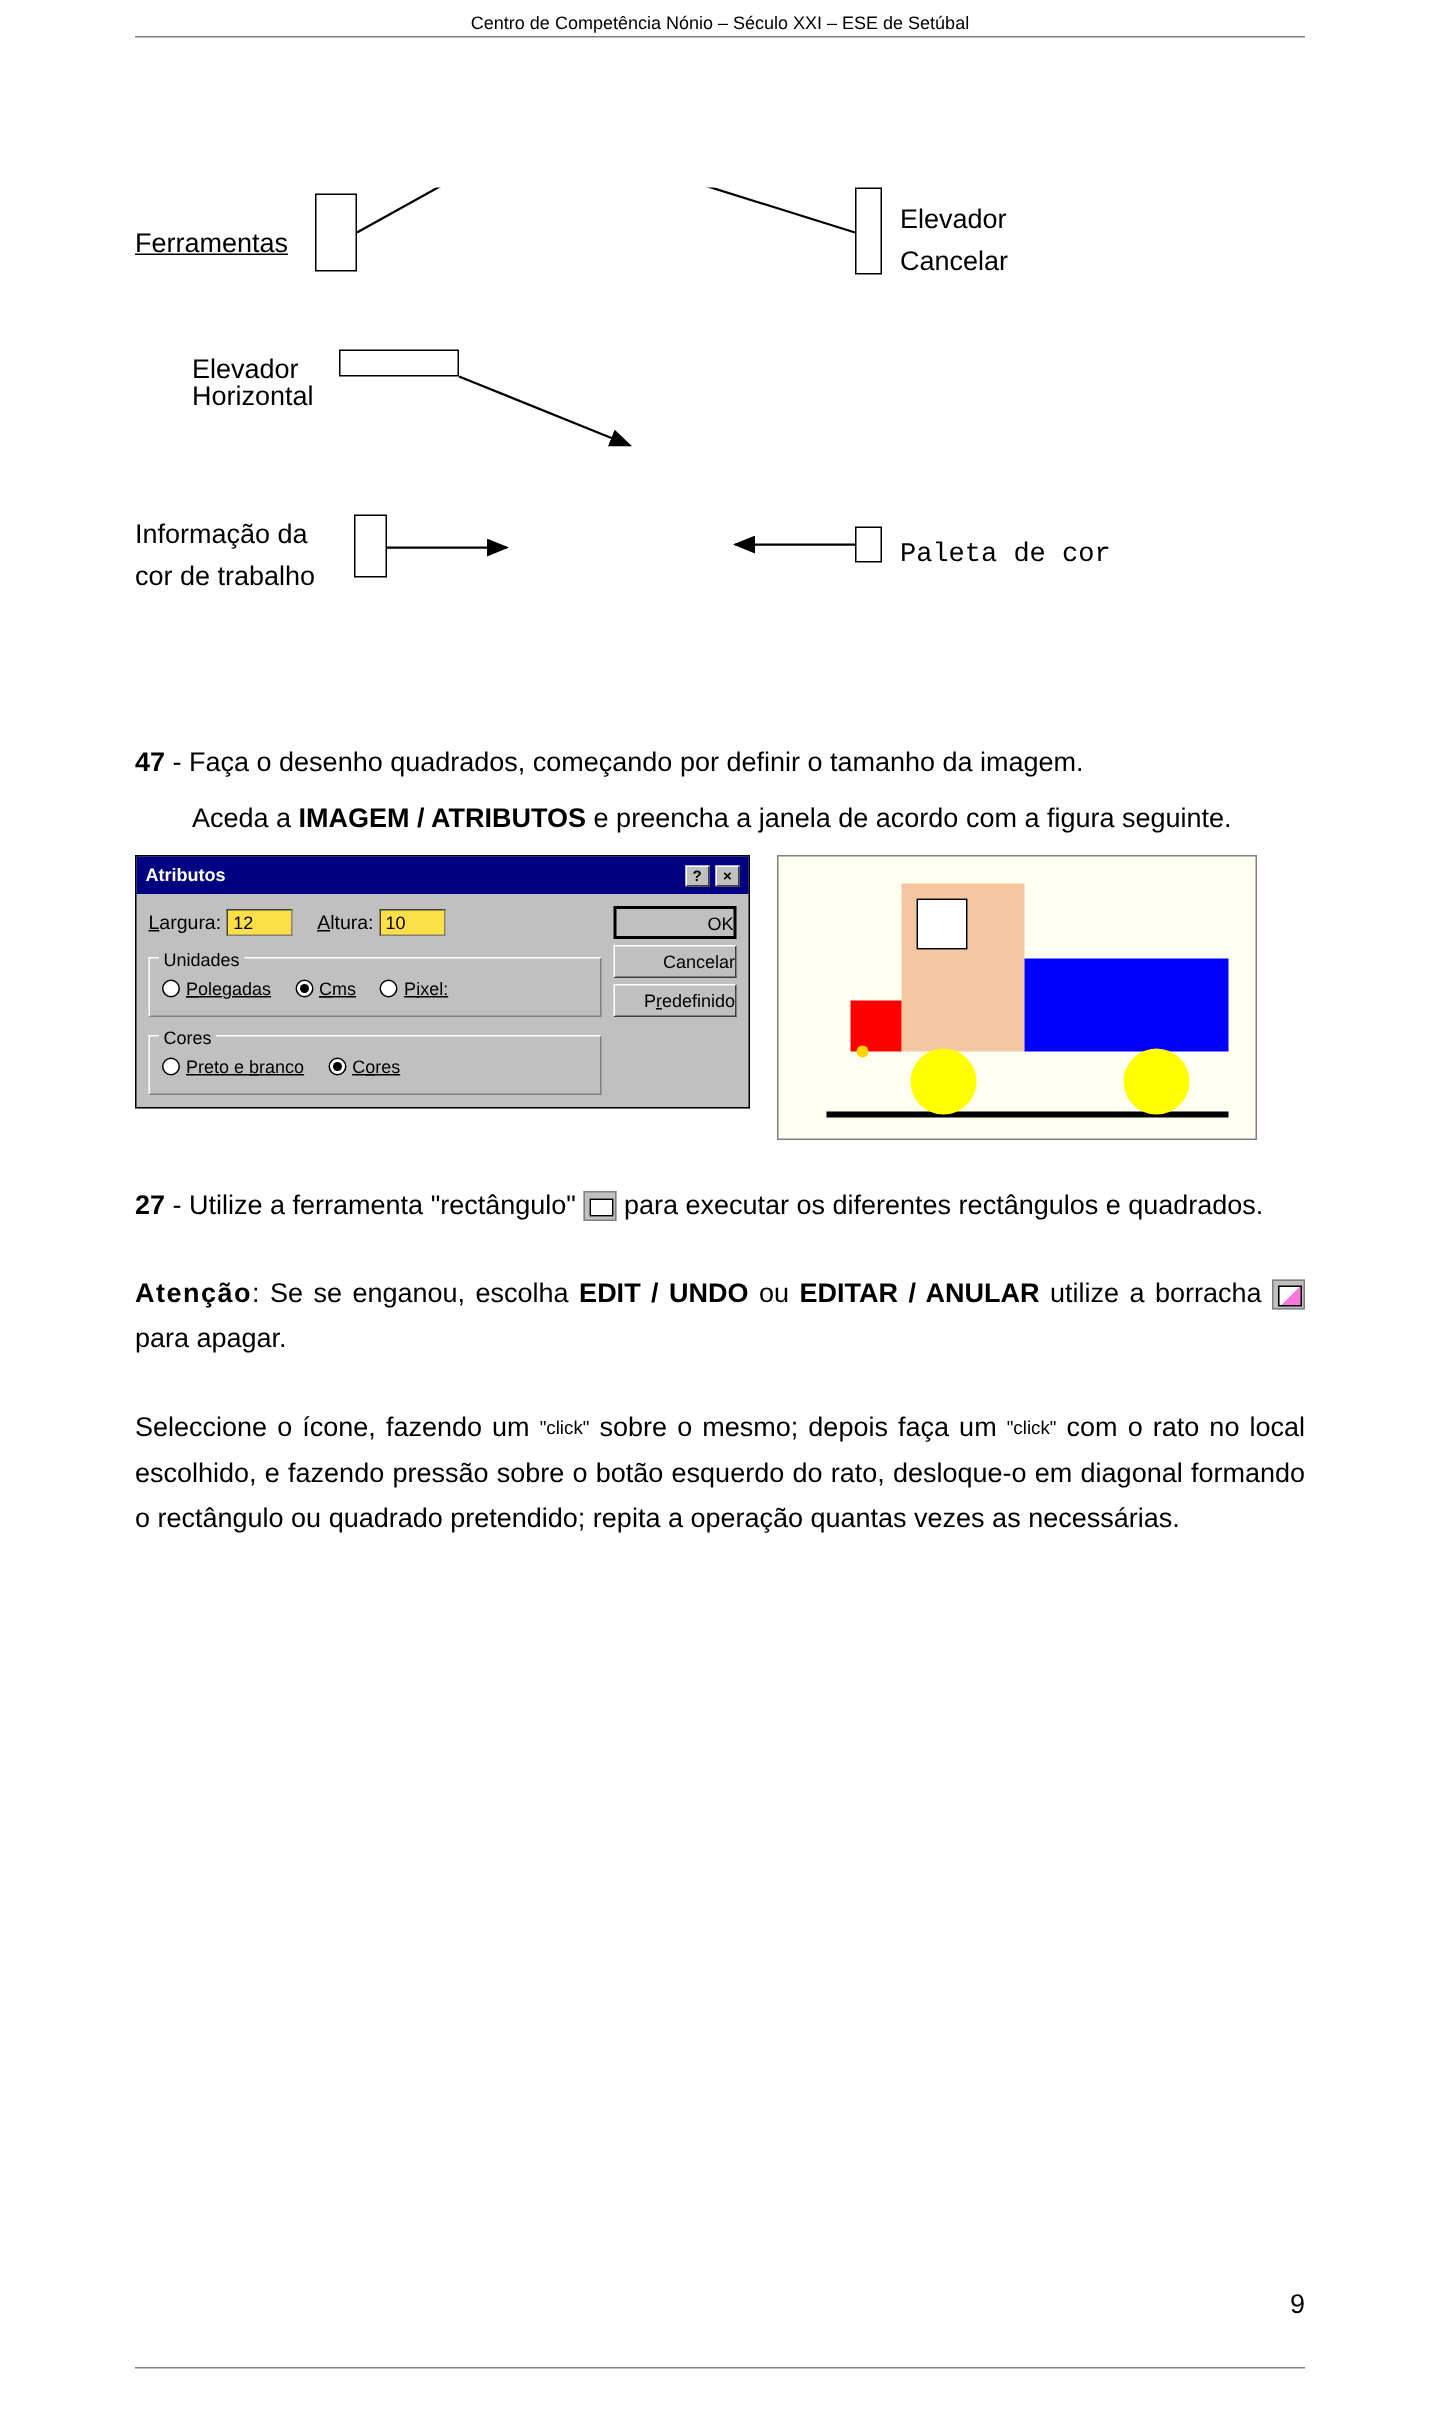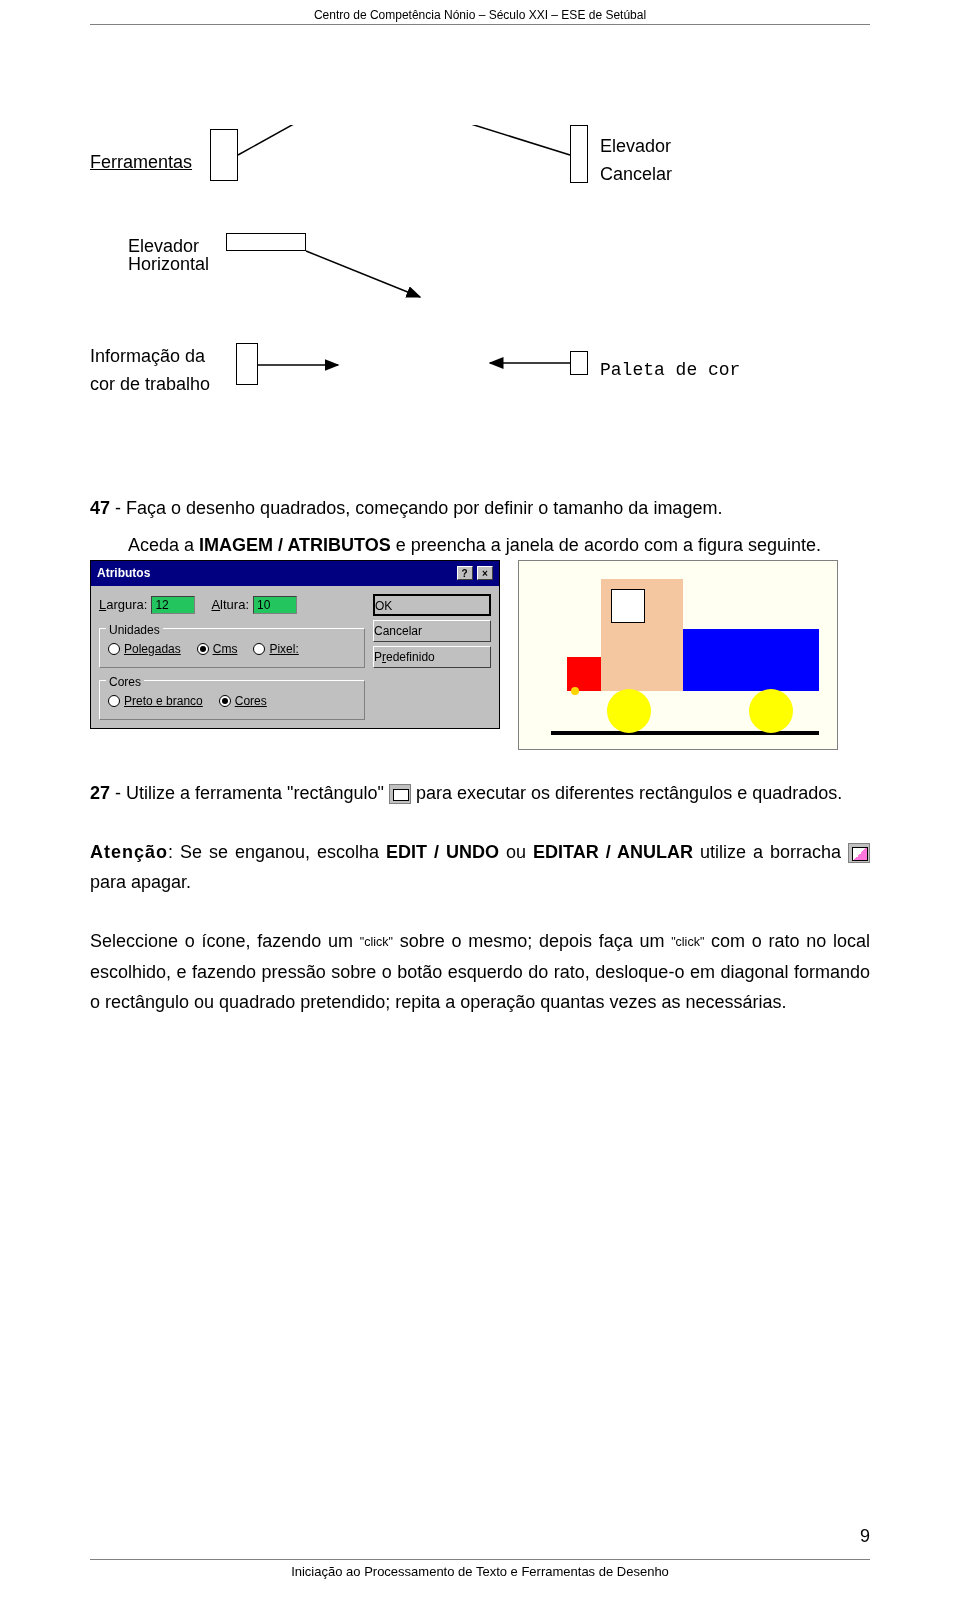--- a/index.html
+++ b/index.html
@@ -44,21 +44,21 @@
     border: 1px solid #000;
     background: #fff;
   }
   svg.arrows {
     position: absolute;
     top: 0; left: 0;
     width: 780px; height: 340px;
     pointer-events: none;
   }
   
-  .row2 { display: flex; gap: 18px; align-items: flex-start; }
+  .row2 { display: flex; gap: 18px; margin-top: 10px; align-items: flex-start; }
   .dialog {
     width: 410px;
     border: 1px solid #000;
     background: #c0c0c0;
     font-family: "MS Sans Serif", Arial, sans-serif;
     font-size: 13px;
   }
   .titlebar {
     background: #000080;
     color: #fff;
@@ -83,21 +83,21 @@
     font-weight: bold;
   }
   .dlgbody { padding: 8px; display: flex; gap: 8px; }
   .dlgleft { flex: 1; }
   .fld { display: inline-flex; align-items: center; gap: 4px; }
   .fld input {
     width: 44px; height: 18px;
     border: 1px solid #808080;
     border-top-color: #404040;
     border-left-color: #404040;
-    background:#22c55e;
+    background:#fde047;
     font-size: 12px;
     padding: 0 3px;
   }
   .group {
     border: 1px solid #808080;
     border-top-color: #fff;
     border-left-color: #fff;
     position: relative;
     margin-top: 12px;
     padding: 10px 8px 8px;
@@ -116,27 +116,27 @@
   .radio .dot {
     width:12px;height:12px;border:1px solid #000;border-radius:50%;
     background:#fff;display:inline-block;position:relative;
   }
   .radio.sel .dot::after{
     content:"";position:absolute;top:2px;left:2px;width:6px;height:6px;
     border-radius:50%;background:#000;
   }
   .dlgright { display:flex; flex-direction:column; gap:4px;}
   .winbtn {
-    width: 118px; height: 22px;
+    width: 82px; height: 22px;
     background:#c0c0c0;
     border:1px solid #fff;
     border-right-color:#404040;
     border-bottom-color:#404040;
     font-size:12px;
-    text-align:left;
+    text-align:right;
     line-height:20px;
   }
   .winbtn.default { border:2px solid #000; }
   
   .truck {
     width: 320px; height: 190px;
     border: 1px solid #808080;
     background: #fffff2;
     position: relative;
   }
@@ -306,14 +306,13 @@
 
   <p class="para">
     <span>Seleccione o ícone, fazendo um </span><span class="quote">"click"</span><span> sobre o mesmo; depois faça um </span><span class="quote">"click"</span><span> com o rato no local escolhido, e fazendo pressão sobre o botão esquerdo do rato, desloque-o em diagonal formando o rectângulo ou quadrado pretendido; repita a operação quantas vezes as necessárias.</span>
   </p>
 
 </div>
 
 <div class="pagenum">9</div>
 <div class="footer">
   <hr class="hr-bot">
-  <div class="footer-line">Iniciação ao Processamento de Texto e Ferramentas de Desenho</div>
 </div>
 
 </body></html>

